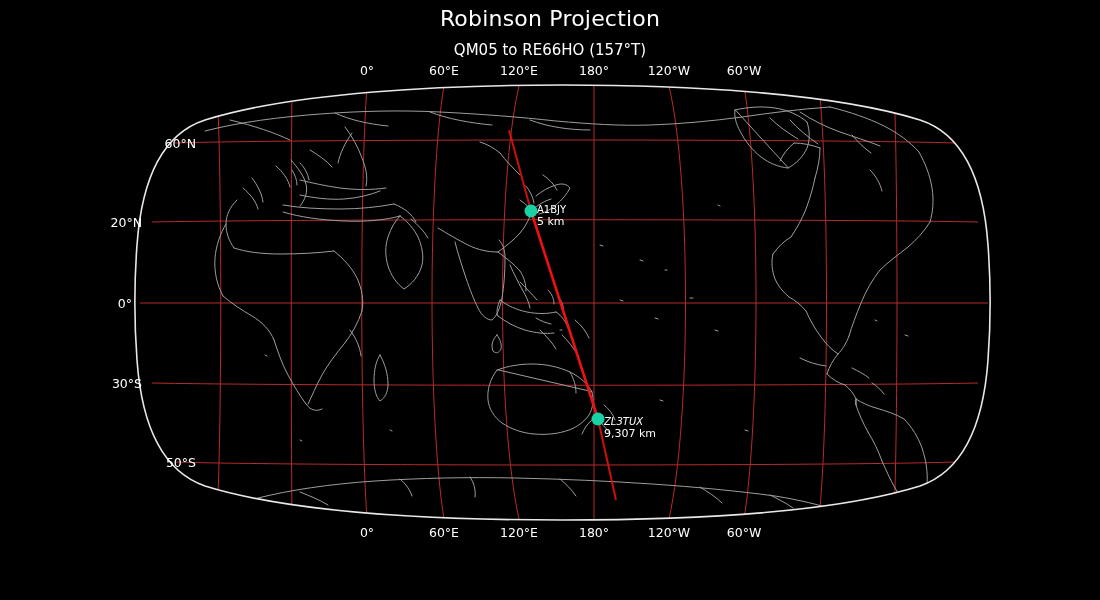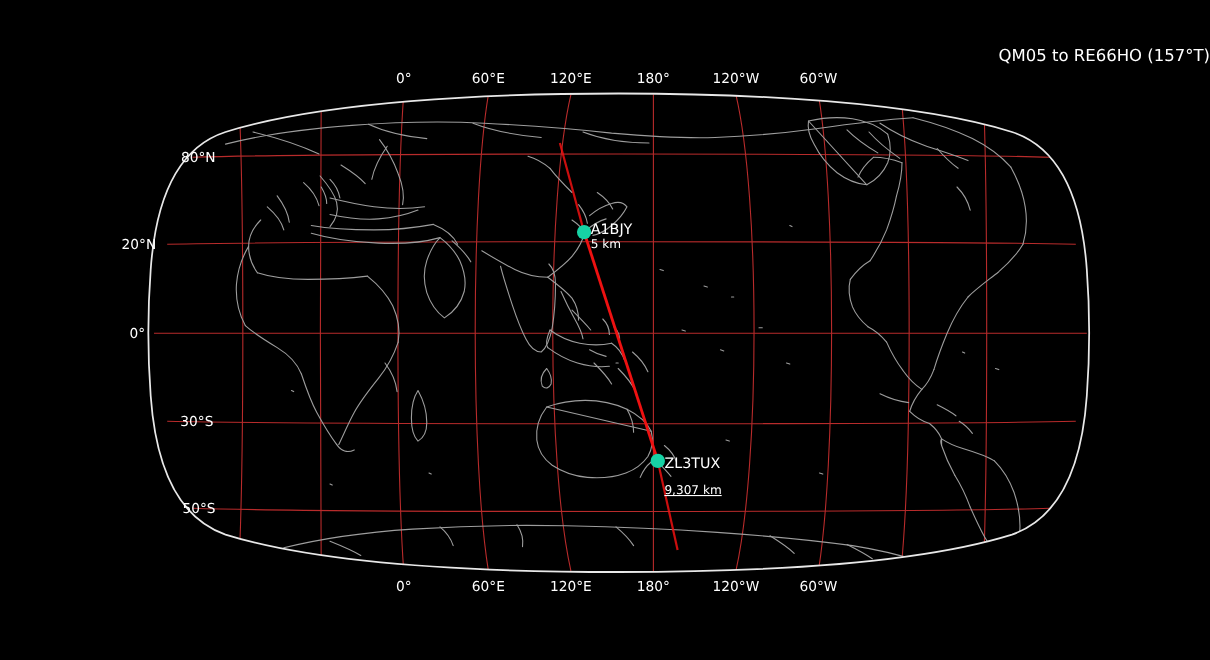--- a/index.html
+++ b/index.html
@@ -28,21 +28,21 @@
     text-align: center;
     font-size: 22px;
     letter-spacing: 0.2px;
     color: #ffffff;
   }
   #subtitle {
     position: absolute;
     left: 0;
     top: 41px;
     width: 1100px;
-    text-align: right;
+    text-align: center;
     font-size: 15px;
     color: #ffffff;
   }
   #map-area {
     position: absolute;
     left: 0;
     top: 0;
     width: 1100px;
     height: 600px;
   }
@@ -57,38 +57,39 @@
   .marker-dot {
     position: absolute;
     width: 13px;
     height: 13px;
     border-radius: 50%;
     background: #16d2a4;
     transform: translate(-50%, -50%);
   }
   .marker-text {
     position: absolute;
-    font-size: 13px;
+    font-size: 10px;
     line-height: 12.5px;
     color: #ffffff;
     white-space: nowrap;
   }
   .marker-dist {
     position: absolute;
     font-size: 11px;
     line-height: 12.5px;
     color: #ffffff;
     white-space: nowrap;
   }
 </style>
 </head>
 <body>
 
 <div id="figure">
 
+  <div id="title">Robinson Projection</div>
   <div id="subtitle">QM05 to RE66HO (157°T)</div>
 
   <div id="map-area">
     <svg width="1100" height="600" viewBox="0 0 1100 600">
 
       <defs>
         <clipPath id="robinsonClip">
           <path d="M 562.5 85
                    C 680 85, 830 92, 920 120
                    C 960 133, 983 175, 988 245
@@ -315,30 +316,30 @@
 
     
     <div class="axis-label lon-label" style="left:367px; top:525px;">0°</div>
     <div class="axis-label lon-label" style="left:444px; top:525px;">60°E</div>
     <div class="axis-label lon-label" style="left:519px; top:525px;">120°E</div>
     <div class="axis-label lon-label" style="left:594px; top:525px;">180°</div>
     <div class="axis-label lon-label" style="left:669px; top:525px;">120°W</div>
     <div class="axis-label lon-label" style="left:744px; top:525px;">60°W</div>
 
     
-    <div class="axis-label lat-label" style="right:904px; top:143px;">80°N</div>
+    <div class="axis-label lat-label" style="right:904px; top:143px;">60°N</div>
     <div class="axis-label lat-label" style="right:958px; top:222px;">20°N</div>
     <div class="axis-label lat-label" style="right:968px; top:303px;">0°</div>
-    <div class="axis-label lat-label" style="right:906px; top:383px;">30°S</div>
+    <div class="axis-label lat-label" style="right:958px; top:383px;">30°S</div>
     <div class="axis-label lat-label" style="right:904px; top:462px;">50°S</div>
 
     
     <div class="marker-dot" style="left:531px; top:211px;"></div>
     <div class="marker-text" style="left:537px; top:204px;">A1BJY</div>
     <div class="marker-dist" style="left:537px; top:216px;">5 km</div>
 
     
     <div class="marker-dot" style="left:598px; top:419px;"></div>
-    <div class="marker-text" style="left:604px; top:416px;">ZL3TUX</div>
-    <div class="marker-dist" style="left:604px; top:440px;text-decoration:underline;">9,307 km</div>
+    <div class="marker-text" style="left:604px; top:416px;font-style:italic;">ZL3TUX</div>
+    <div class="marker-dist" style="left:604px; top:428px;">9,307 km</div>
   </div>
 
 </div>
 
 </body></html>

